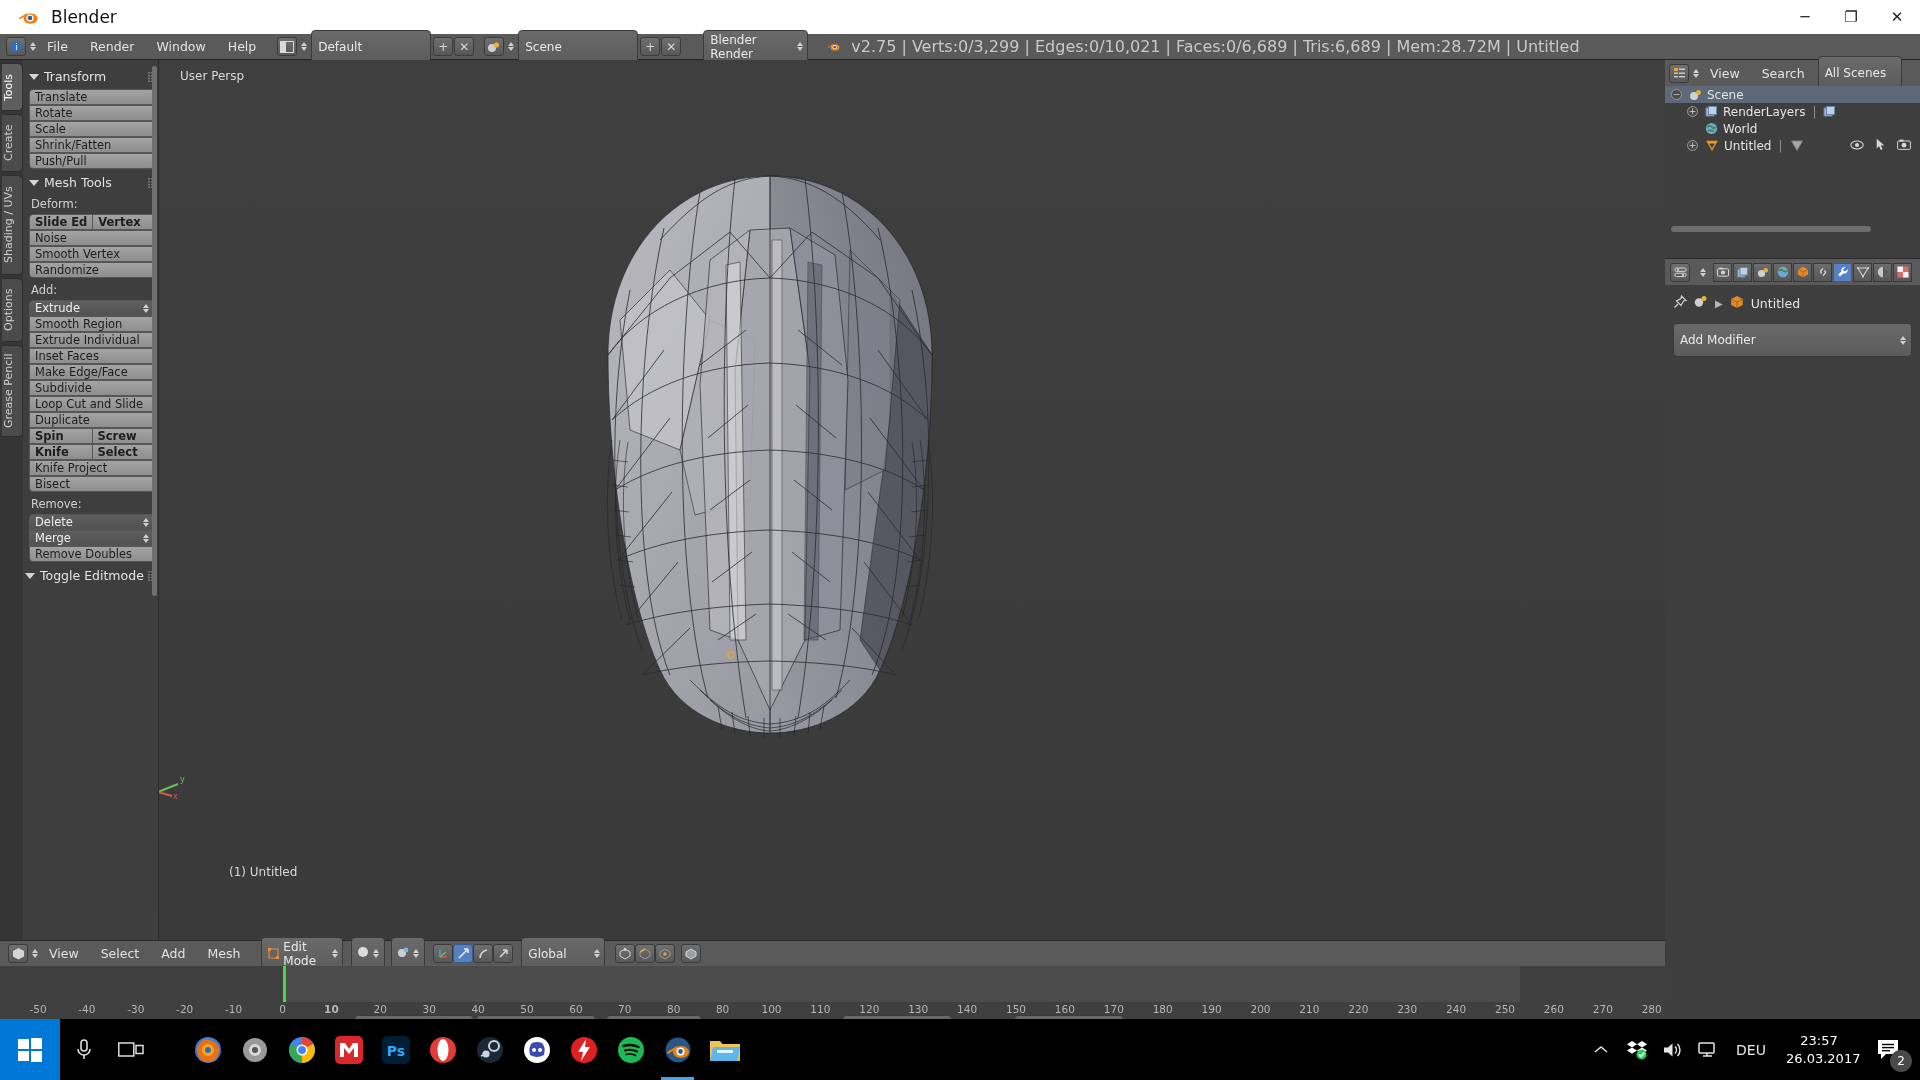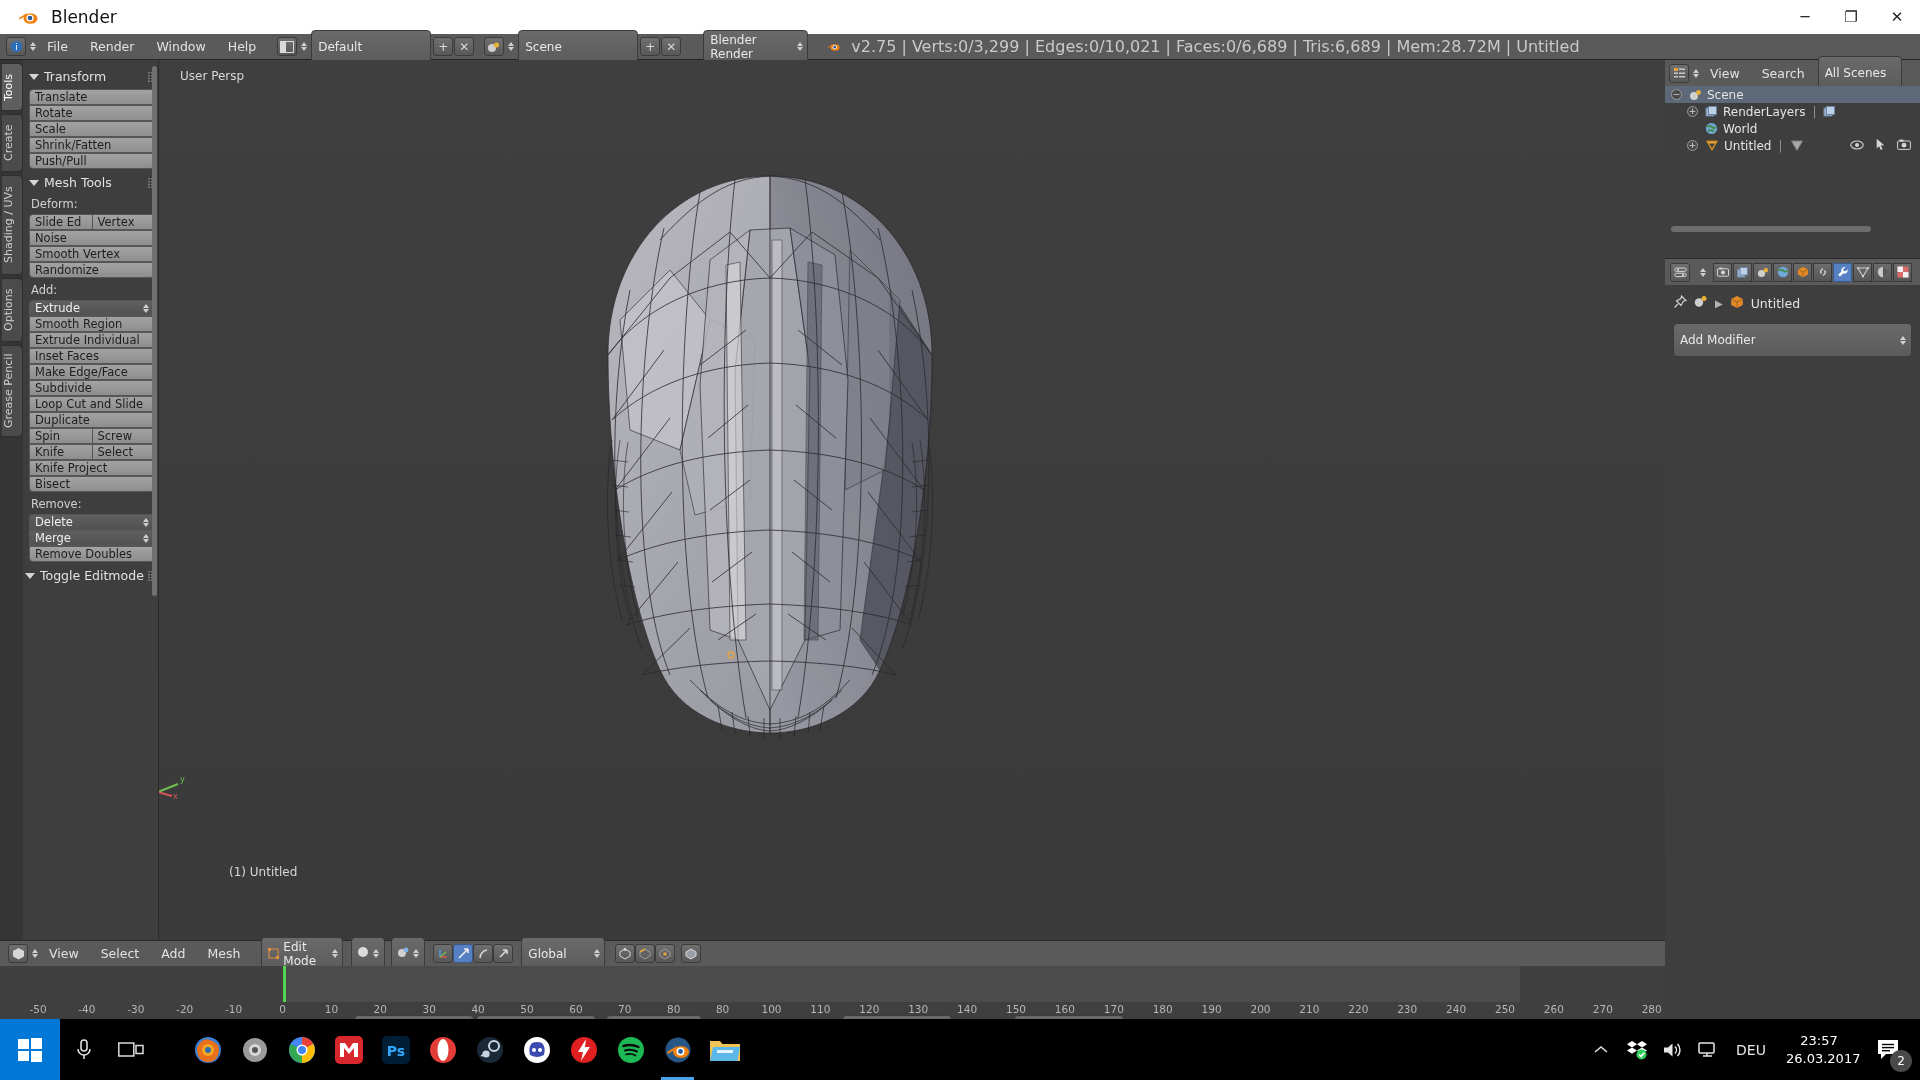--- a/index.html
+++ b/index.html
@@ -62,21 +62,21 @@
   .tri { width: 0; height: 0; border-left: 5px solid transparent; border-right: 5px solid transparent;
          border-top: 6px solid #d5d5d5; margin-right: 5px; }
   .grip { margin-left: auto; color: #8b8b8b; font-size: 10px; letter-spacing: 1px; }
   .tbtn { display: flex; align-items: center; background: linear-gradient(#a3a3a3,#8e8e8e);
           border: 1px solid #565656; color: #1d1d1d; font-size: 11.5px; height: 16px;
           padding: 0 5px; margin-bottom: 0px; white-space: nowrap; }
   .tbtn.first { border-radius: 4px 4px 0 0; }
   .tbtn.last { border-radius: 0 0 4px 4px; margin-bottom: 4px; }
   .tbtn.dark { background: linear-gradient(#5f5f5f,#525252); color: #efefef; }
   .trow { display: flex; }
-  .trow .tbtn { flex: 1; }
+  .trow .tbtn { flex: 1; font-weight: bold; }
   .lbl { color: #d0d0d0; font-size: 11.5px; margin: 5px 0 3px 2px; }
   .tscroll { position: absolute; right: 1px; top: 6px; width: 5px; height: 530px;
              background: #707070; border-radius: 3px; }
 
   
   .headwrap { position: absolute; left: 560px; top: 110px; width: 420px; height: 570px; }
   .axisgiz { position: absolute; left: 148px; top: 700px; }
   .cursor3d { position: absolute; left: 805px; top: 546px; width: 26px; height: 26px; }
 
   
@@ -523,21 +523,21 @@
         <div class="future"></div>
         <div class="playhead"></div>
       </div>
       <div class="tlruler" id="tlruler">
           <span class="tick" style="left: 38px;">-50</span>
           <span class="tick" style="left: 86.9px;">-40</span>
           <span class="tick" style="left: 135.8px;">-30</span>
           <span class="tick" style="left: 184.7px;">-20</span>
           <span class="tick" style="left: 233.6px;">-10</span>
           <span class="tick" style="left: 282.5px;">0</span>
-          <span class="tick" style="left: 331.4px;">10</span>
+          <span class="tick" style="left: 331.4px; font-weight: bold;">10</span>
           <span class="tick" style="left: 380.3px;">20</span>
           <span class="tick" style="left: 429.2px;">30</span>
           <span class="tick" style="left: 478.1px;">40</span>
           <span class="tick" style="left: 527px;">50</span>
           <span class="tick" style="left: 575.9px;">60</span>
           <span class="tick" style="left: 624.8px;">70</span>
           <span class="tick" style="left: 673.7px;">80</span>
           <span class="tick" style="left: 722.6px;">80</span>
           <span class="tick" style="left: 771.5px;">100</span>
           <span class="tick" style="left: 820.4px;">110</span>

